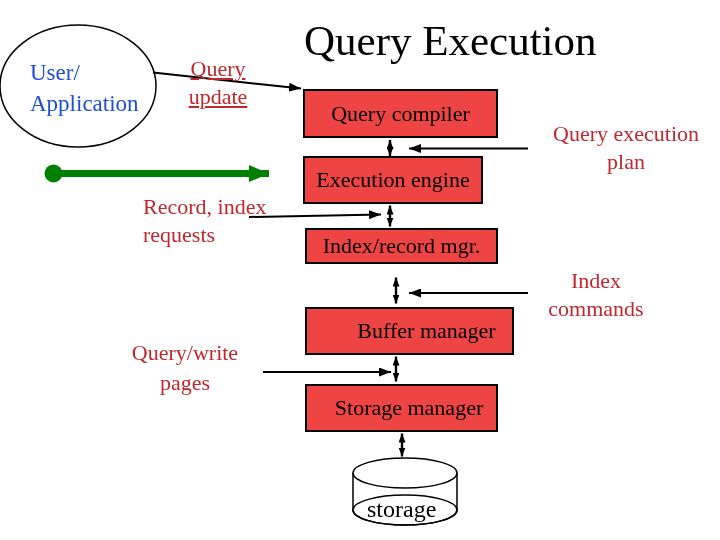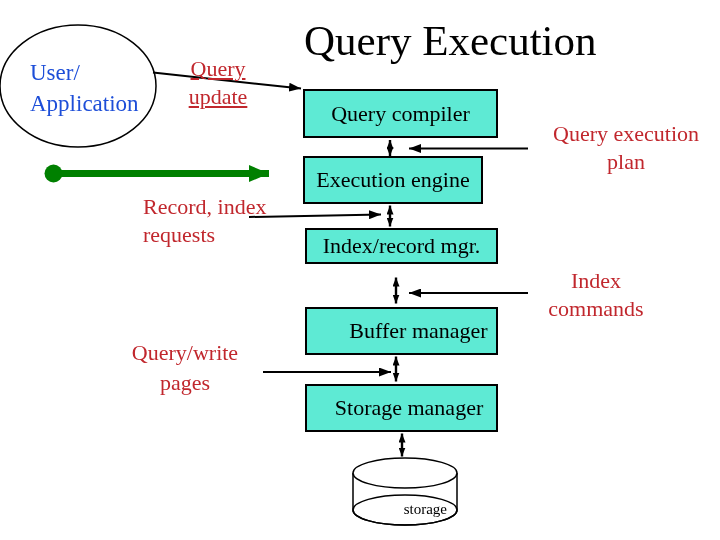--- a/index.html
+++ b/index.html
@@ -2,46 +2,46 @@
 <html><head>
 <meta charset="utf-8">
 <style>
   html,body{margin:0;padding:0;background:#ffffff;}
   .canvas{
     position:relative;width:720px;height:540px;background:#ffffff;
     font-family:"Liberation Serif","DejaVu Serif",serif;overflow:hidden;
   }
   .svg-layer{position:absolute;left:0;top:0;z-index:3;pointer-events:none;}
   .box{
-    position:absolute;z-index:2;background:#5eead4;border:2px solid #000000;
+    position:absolute;z-index:2;background:#ef4444;border:2px solid #000000;
     display:flex;align-items:center;justify-content:center;
     font-size:22px;color:#000000;white-space:nowrap;box-sizing:border-box;
   }
   .txt{position:absolute;z-index:4;white-space:nowrap;}
   .red{color:#C1272D;font-size:22px;line-height:28px;}
   .center{text-align:center;}
   .title{
     left:304px;top:16px;font-size:43px;line-height:50px;color:#000000;
   }
   .actor-label{
     left:30px;top:57px;font-size:23px;line-height:31px;color:#1d4ed8;
   }
   .lbl-query-update{left:178px;top:55px;width:80px;text-decoration:underline;}
   .lbl-record-index{left:143px;top:193px;}
   .lbl-read-write{left:115px;top:338px;width:140px;line-height:30px;}
   .lbl-query-plan{left:535px;top:120px;width:182px;}
   .lbl-page-commands{left:506px;top:267px;width:180px;}
   .storage-label{
-    left:367px;top:497px;width:80px;text-align:right;
-    font-size:15px;line-height:24px;color:#000000;
+    left:367px;top:497px;width:80px;text-align:left;
+    font-size:24px;line-height:24px;color:#000000;
   }
   .box-query-compiler{left:303px;top:89px;width:195px;height:49px;}
   .box-execution-engine{left:303px;top:156px;width:180px;height:48px;}
   .box-index-record-mgr{left:305px;top:228px;width:193px;height:36px;}
-  .box-buffer-manager{left:305px;top:307px;width:193px;height:48px;padding-left:34px;}
+  .box-buffer-manager{left:305px;top:307px;width:209px;height:48px;padding-left:34px;}
   .box-storage-manager{left:305px;top:384px;width:193px;height:48px;padding-left:15px;}
 </style>
 </head>
 <body>
 
 <div class="canvas">
 
   <div class="box box-query-compiler">
     <span>Query compiler</span>
   </div>

